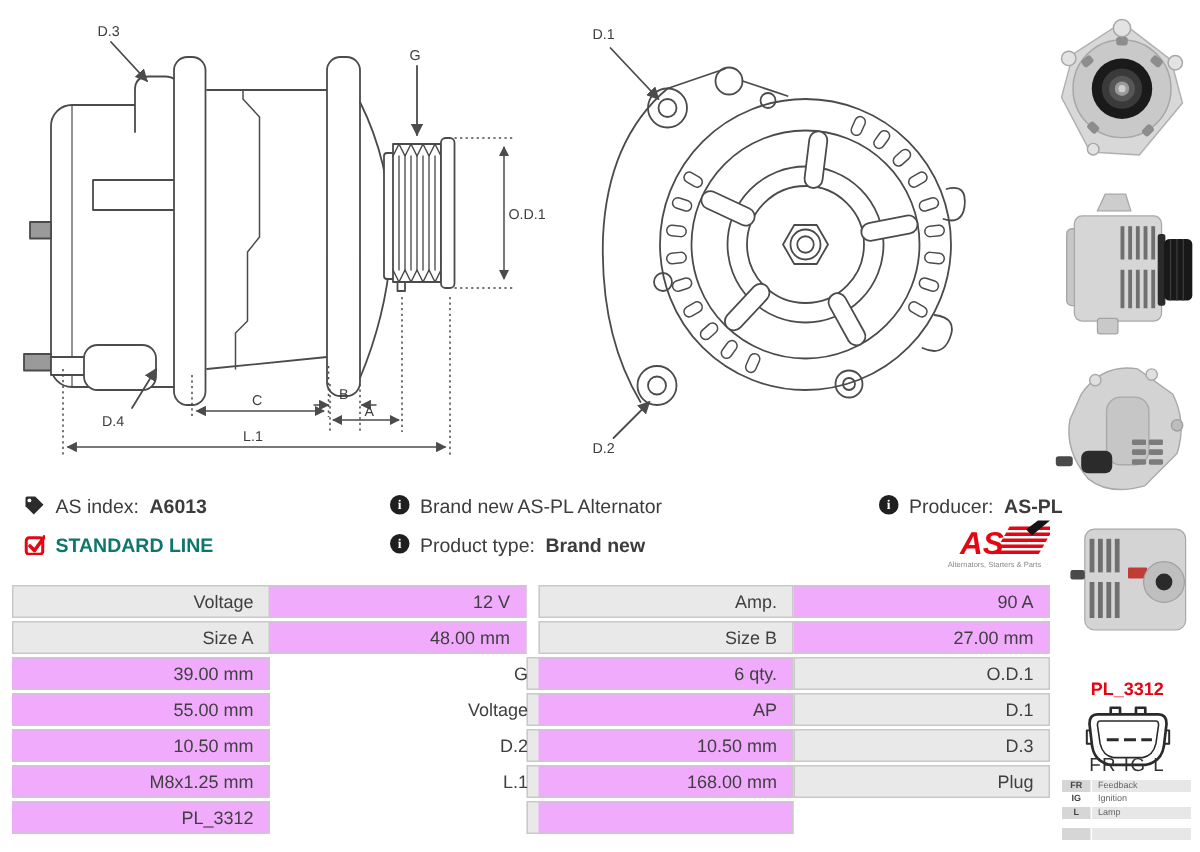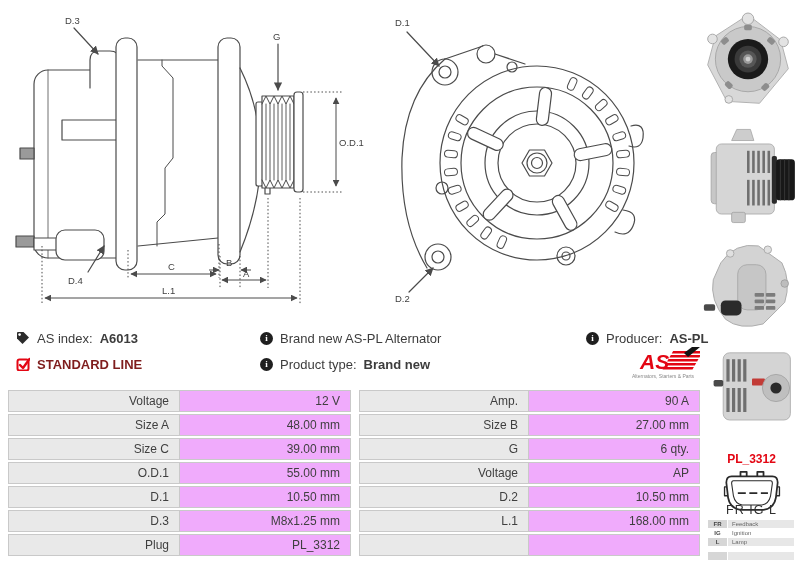--- a/index.html
+++ b/index.html
@@ -1,23 +1,23 @@
 <!DOCTYPE html>
 <html><head>
 <meta charset="utf-8">
 <style>
   html,body{margin:0;padding:0;}
   body{width:800px;height:568px;position:relative;overflow:hidden;background:#fff;
        font-family:"Liberation Sans",sans-serif;color:#3c3c3c;}
   .abs{position:absolute;}
   svg text{font-family:"Liberation Sans",sans-serif;font-size:9.5px;fill:#3f3f3f;}
   
-  .inforow{position:absolute;display:flex;align-items:center;gap:7px;font-size:13px;height:16px;}
+  .inforow{position:absolute;display:flex;gap:7px;font-size:13px;height:16px;}
   .b{font-weight:bold;}
-  .red{color:#7f1d1d;}
+  .red{color:#0f766e;}
   .info-ic{width:13px;height:13px;border-radius:50%;background:#1f1f1f;color:#fff;
            font:bold 9px/13px "Liberation Serif",serif;text-align:center;flex:0 0 13px;}
   
   .spec{position:absolute;left:8px;top:390px;display:grid;
         grid-template-columns:172px 171px 8px 170px 171px;grid-auto-rows:22px;row-gap:2px;}
   .spec div{display:flex;align-items:center;justify-content:flex-end;
             padding-right:10px;font-size:12px;color:#3f3f3f;box-sizing:border-box;}
   .sl{background:#e9e9e9;border:1px solid #c9c9c9;}
   .sv{background:#f0abfc;border:1px solid #c9c9c9;border-left:0;}
   .sp{background:transparent;border:0;}
@@ -305,21 +305,20 @@
   <div class="sp"></div>
   <div class="sl">Amp.</div>
   <div class="sv">90 A</div>
 
   <div class="sl">Size A</div>
   <div class="sv">48.00 mm</div>
   <div class="sp"></div>
   <div class="sl">Size B</div>
   <div class="sv">27.00 mm</div>
 
-  <div class="sl">Size C</div>
   <div class="sv">39.00 mm</div>
   <div class="sp"></div>
   <div class="sl">G</div>
   <div class="sv">6 qty.</div>
 
   <div class="sl">O.D.1</div>
   <div class="sv">55.00 mm</div>
   <div class="sp"></div>
   <div class="sl">Voltage</div>
   <div class="sv">AP</div>

